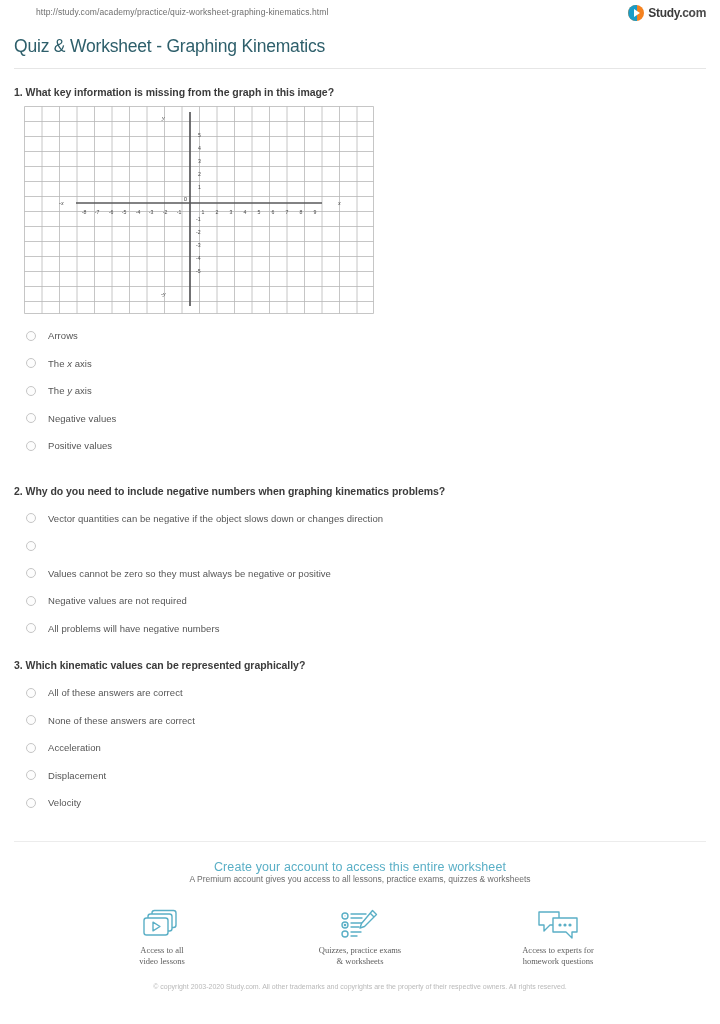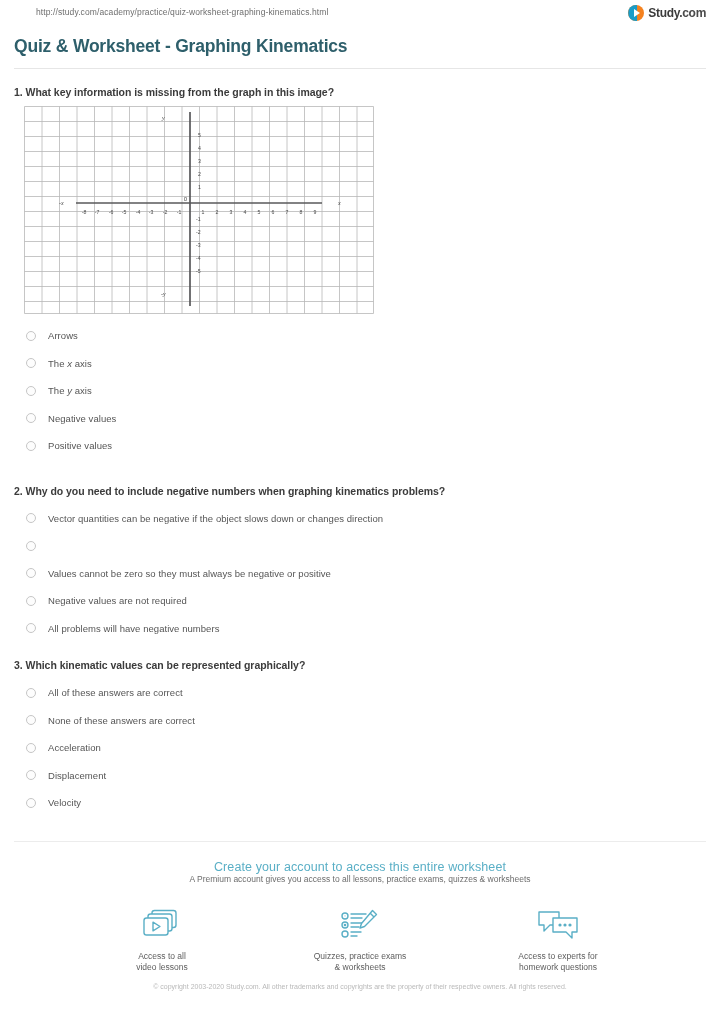--- a/index.html
+++ b/index.html
@@ -71,21 +71,21 @@
     font-weight: 600;
     color: #3b3b3b;
     letter-spacing: -0.3px;
   }
   .logo-text .dotcom { color: #4a4a4a; }
 
   
   .page-title {
     margin: 6px 14px 0 14px;
     font-size: 17.5px;
-    font-weight: bold;
+    font-weight: normal;
     color: #2e5f6b;
     letter-spacing: -0.2px;
   }
   .title-rule {
     margin: 11px 14px 0 14px;
     border-top: 1px solid #e6e6e6;
   }
 
   
   .question {
@@ -159,24 +159,25 @@
     width: 128px;
     text-align: center;
   }
   .perk-icon {
     height: 36px;
     display: flex;
     align-items: flex-end;
     justify-content: center;
   }
   .perk-label {
-    margin-top: 9px;
+    margin-top: 3px;
     font-size: 8.5px;
     line-height: 1.35;
     color: #5d5d5d;
+    font-family: Liberation Serif, serif;
   }
 
   .copyright {
     position: absolute;
     left: 100px;
     right: 100px;
     top: 982px;
     text-align: center;
     font-size: 7px;
     line-height: 1.5;

